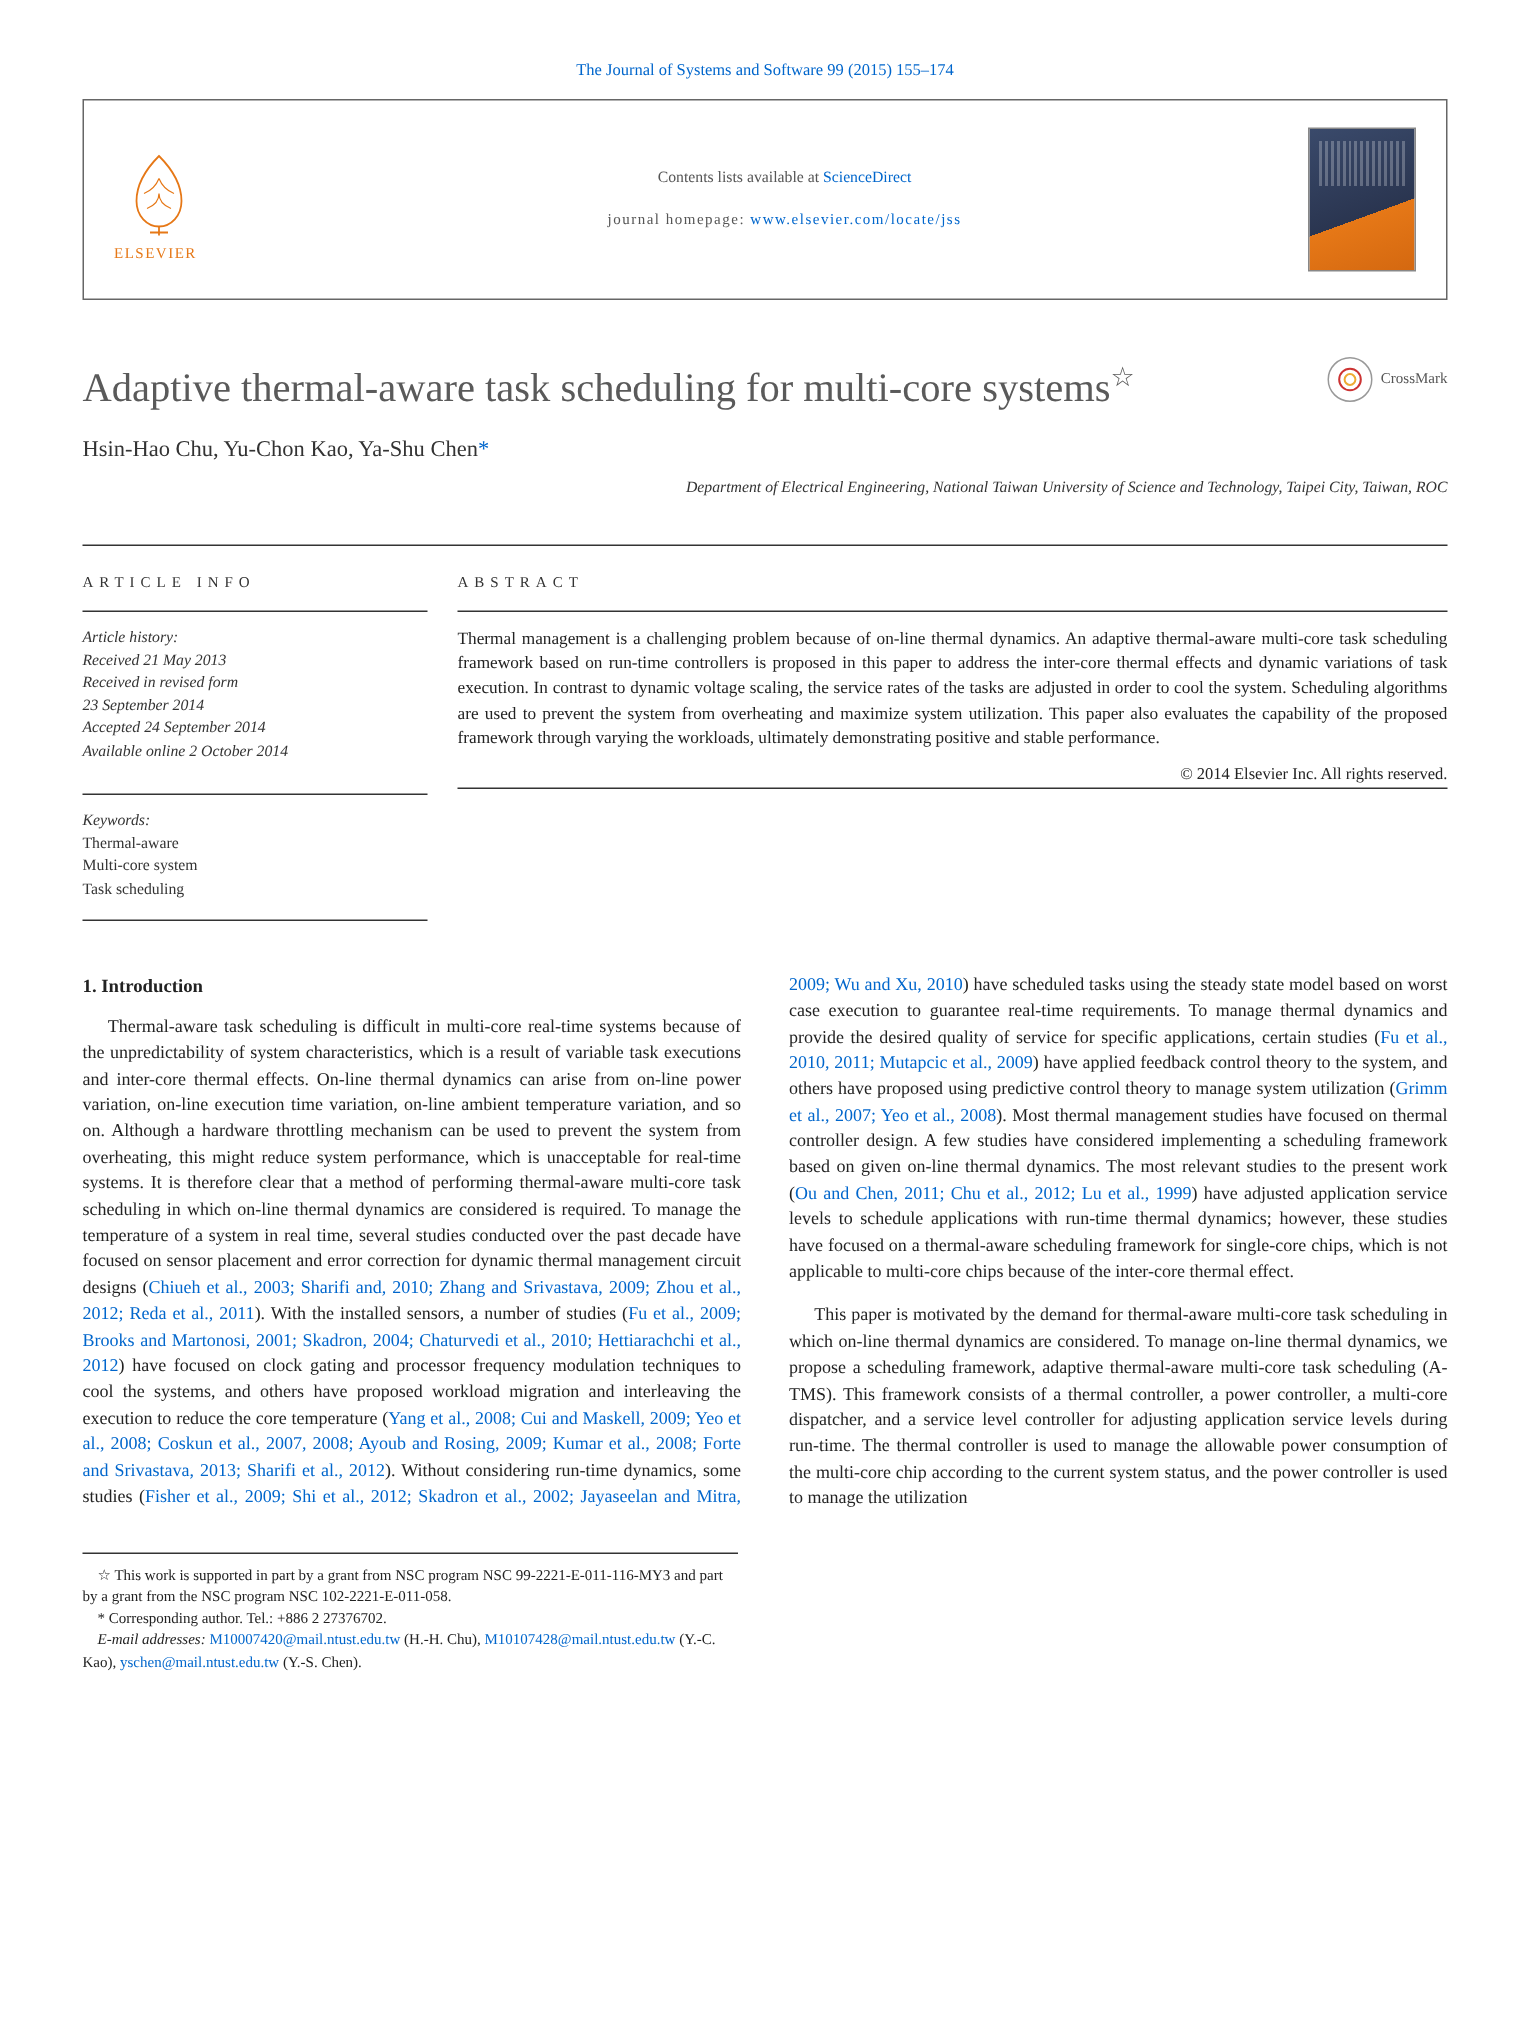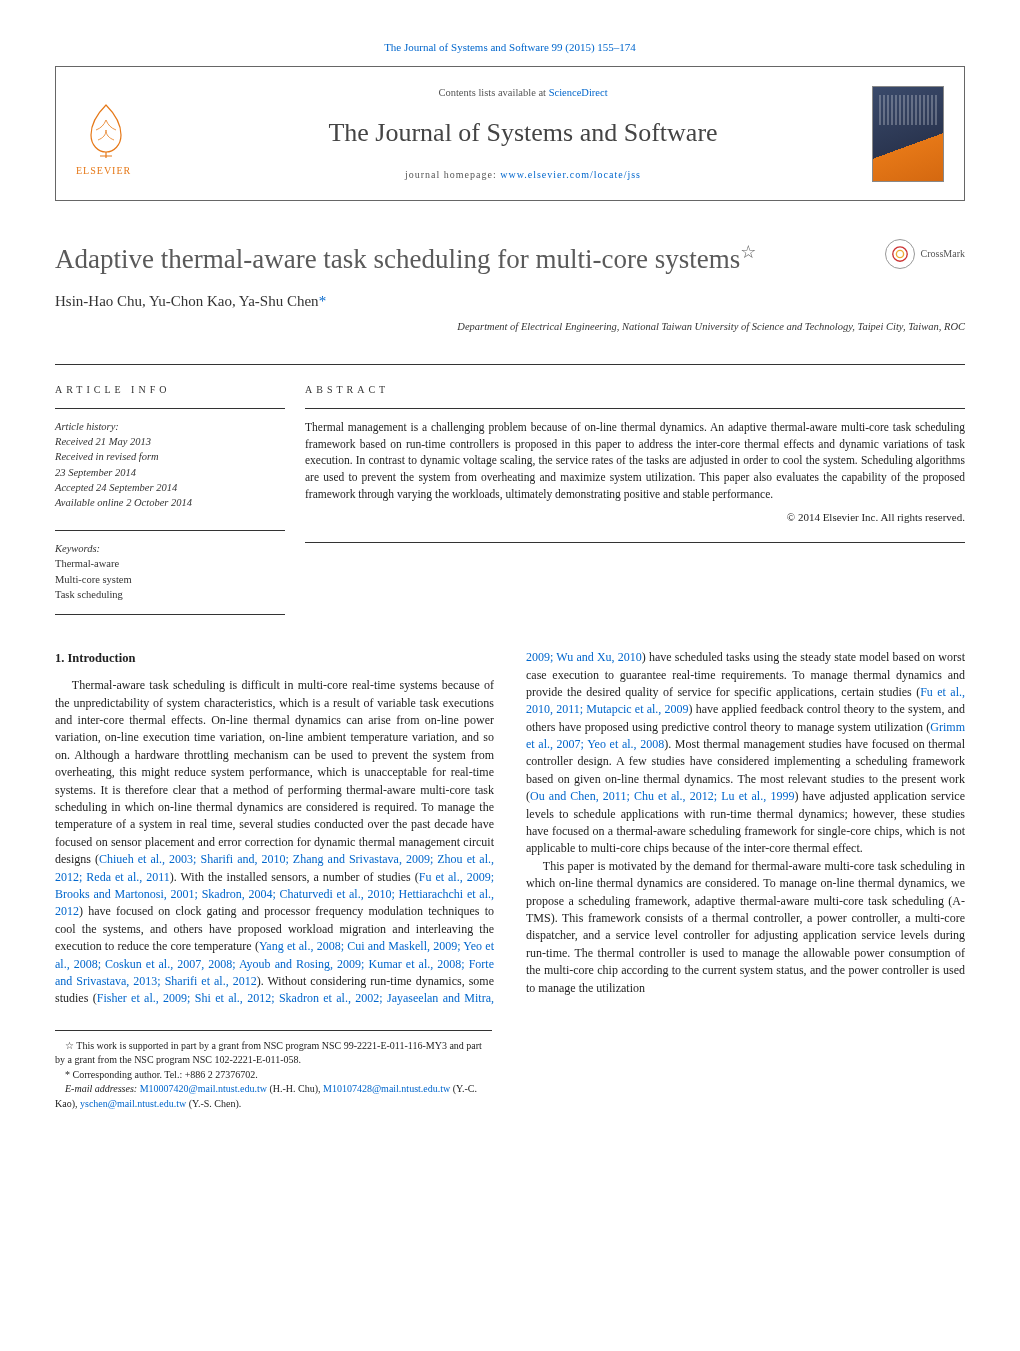--- a/index.html
+++ b/index.html
@@ -75,31 +75,31 @@
     margin-bottom: 10px;
   }
   .section-rule { border: none; border-top: 1px solid #333; margin: 0 0 10px 0; }
 
   .history-block { font-size: 10.5px; font-style: italic; color: #333; margin-bottom: 20px; }
   .history-block .lbl { font-style: italic; }
   .keywords-block { font-size: 10.5px; color: #333; border-bottom: 1px solid #333; padding-bottom: 12px; }
   .keywords-block .lbl { font-style: italic; }
 
   .abstract-text { font-size: 11.5px; text-align: justify; margin-bottom: 8px; }
-  .copyright-line { font-size: 11px; text-align: right; border-bottom: 1px solid #333; padding-bottom: 16px; }
+  .copyright-line { font-size: 11px; text-align: right; border-bottom: 1px solid #333; padding-bottom: 0; }
 
   .body-cols {
     column-count: 2;
     column-gap: 32px;
     margin-top: 34px;
     font-size: 12px;
     text-align: justify;
   }
   .body-cols h3 { font-size: 12.5px; font-weight: 700; margin-bottom: 10px; }
-  .body-cols p { text-indent: 1.4em; margin-bottom: 0; }
+  .body-cols p { text-indent: 1.4em; margin-bottom: 12px; }
 
   .footnotes {
     border-top: 1px solid #333;
     margin-top: 22px; padding-top: 8px;
     font-size: 10px; width: 48%;
   }
   .footnotes p { text-indent: 1em; }
   .footnotes .email-lbl { font-style: italic; }
 
   .doi-block { margin-top: 14px; font-size: 10px; }
@@ -119,21 +119,20 @@
         <path d="M30 5 C20 15 15 25 15 35 C15 45 22 52 30 52 C38 52 45 45 45 35 C45 25 40 15 30 5 Z" fill="none" stroke="#e67817" stroke-width="1.2"></path>
         <path d="M30 52 L30 58 M24 56 L36 56" stroke="#e67817" stroke-width="1.2"></path>
         <path d="M20 30 C25 28 28 25 30 20 M40 30 C35 28 32 25 30 20 M22 40 C27 38 30 35 30 30 M38 40 C33 38 30 35 30 30" fill="none" stroke="#e67817" stroke-width="0.8"></path>
       </svg>
       <div class="elsevier-text">ELSEVIER</div>
     </div>
     <div class="journal-center">
       <div class="contents-line">
         <span>Contents lists available at </span><a>ScienceDirect</a>
       </div>
-      <div class="journal-title">The Journal of Systems and Software</div>
       <div class="homepage-line">
         <span>journal homepage: </span><a>www.elsevier.com/locate/jss</a>
       </div>
     </div>
     <div class="journal-cover"></div>
   </div>
 
   <div class="title-row">
     <h1 class="article-title">
       <span>Adaptive thermal-aware task scheduling for multi-core systems</span><span class="title-star">☆</span>

